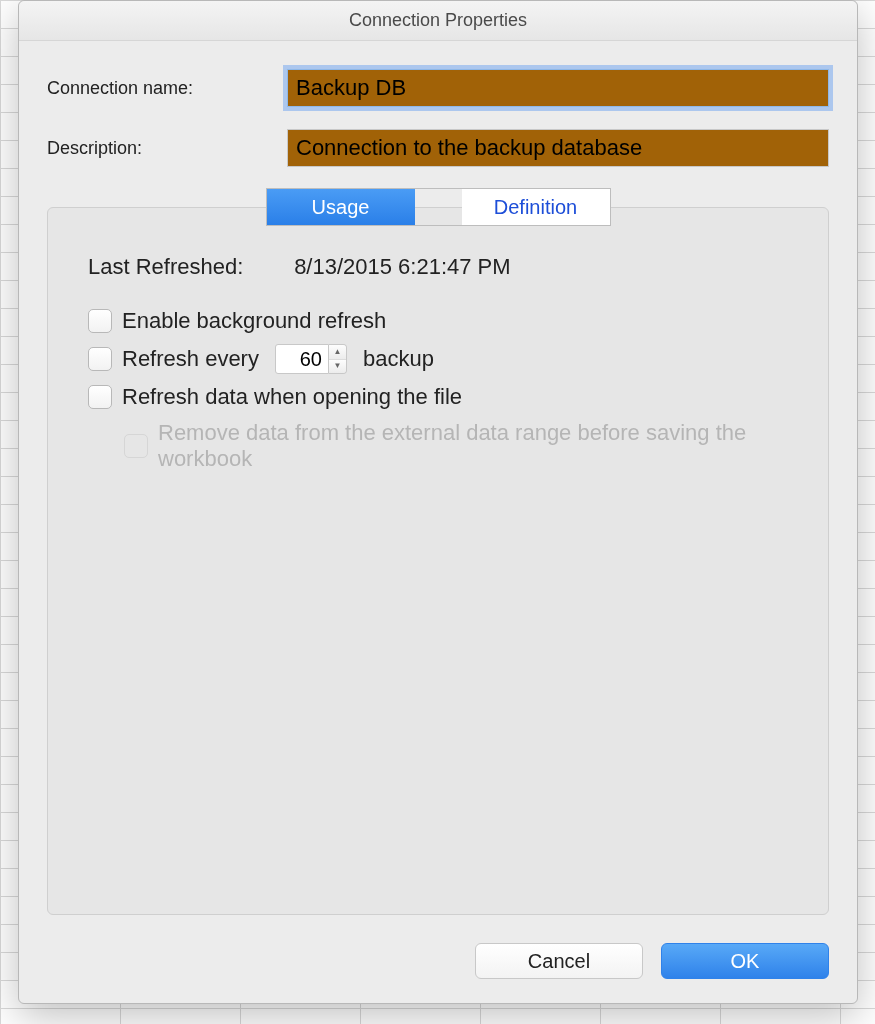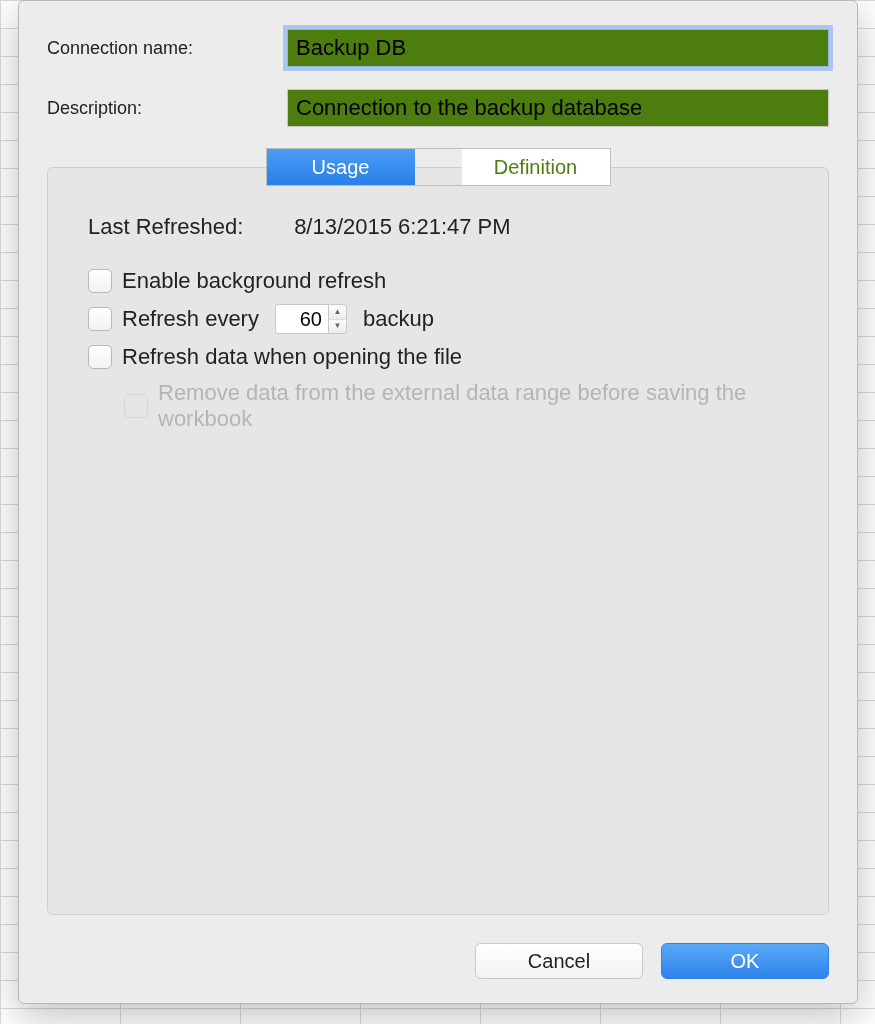--- a/index.html
+++ b/index.html
@@ -65,21 +65,21 @@
       font-size: 18px;
       color: #222;
       text-align: left;
     }
     .text-input {
       flex: 1;
       height: 38px;
       font-size: 22px;
       padding: 2px 8px;
       border: 1px solid #c8c8c8;
-      background: #4d7c0f;
+      background: #a16207;
       font-family: inherit;
     }
     .text-input.focused {
       outline: none;
       border: 1px solid #8fb8e8;
       box-shadow: 0 0 0 4px rgba(120,170,240,0.55);
     }
     .tab-panel-wrap {
       position: relative;
       flex: 1;
@@ -97,21 +97,21 @@
       gap: 47px;
     }
     .seg-btn {
       width: 148px;
       height: 36px;
       font-size: 20px;
       background: #fff;
       border: none;
       cursor: pointer;
       font-family: inherit;
-      color: #4d7c0f;
+      color: #1d4ed8;
     }
     .seg-btn.active {
       background: linear-gradient(#4a9cf5, #2a7fe8);
       color: #fff;
     }
     .tab-panel {
       flex: 1;
       background: #e6e6e6;
       border: 1px solid #cfcfcf;
       border-radius: 6px;
@@ -216,20 +216,23 @@
       border-color: #2f82ea;
     }
   </style>
 </head>
 <body>
 
 <div class="grid-bg"></div>
 
 <div class="dialog">
 
+  <div class="titlebar">
+    <span>Connection Properties</span>
+  </div>
 
   <div class="content">
 
     <div class="form-row">
       <label class="form-label">Connection name:</label>
       <input type="text" class="text-input focused" value="Backup DB" style="">
     </div>
 
     <div class="form-row">
       <label class="form-label">Description:</label>

